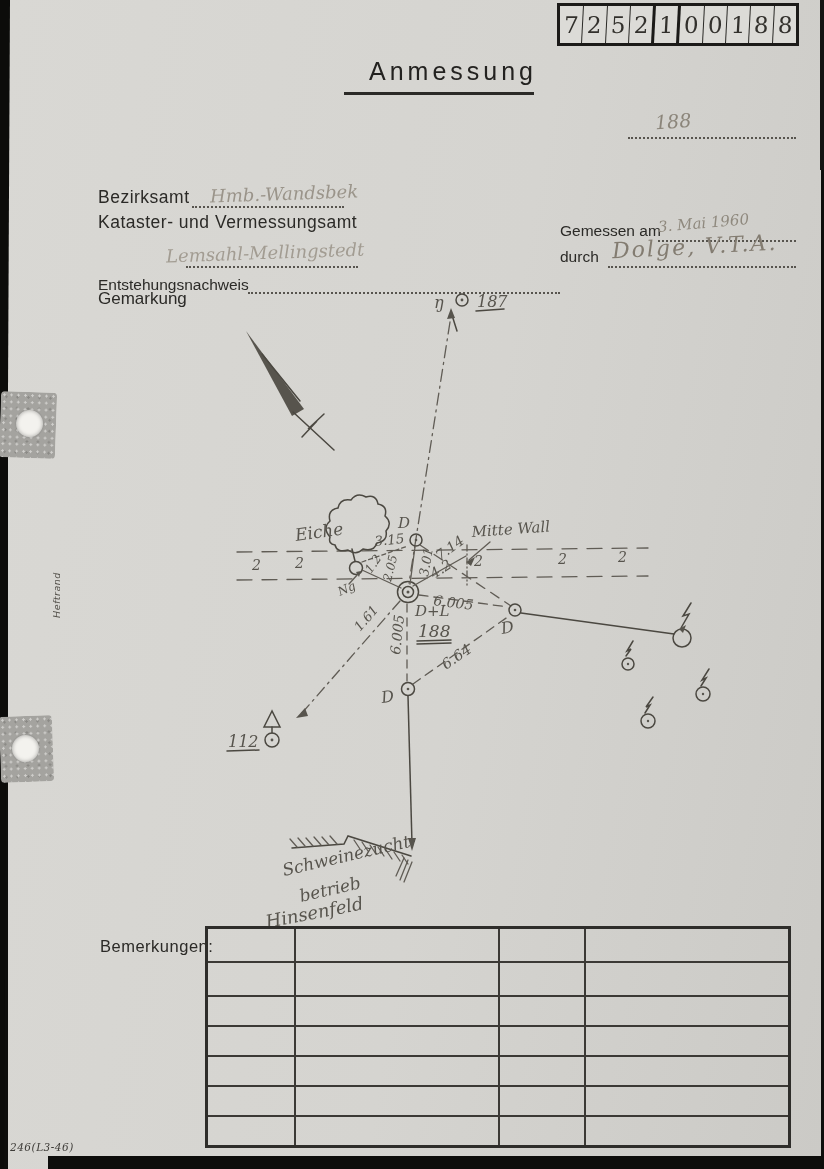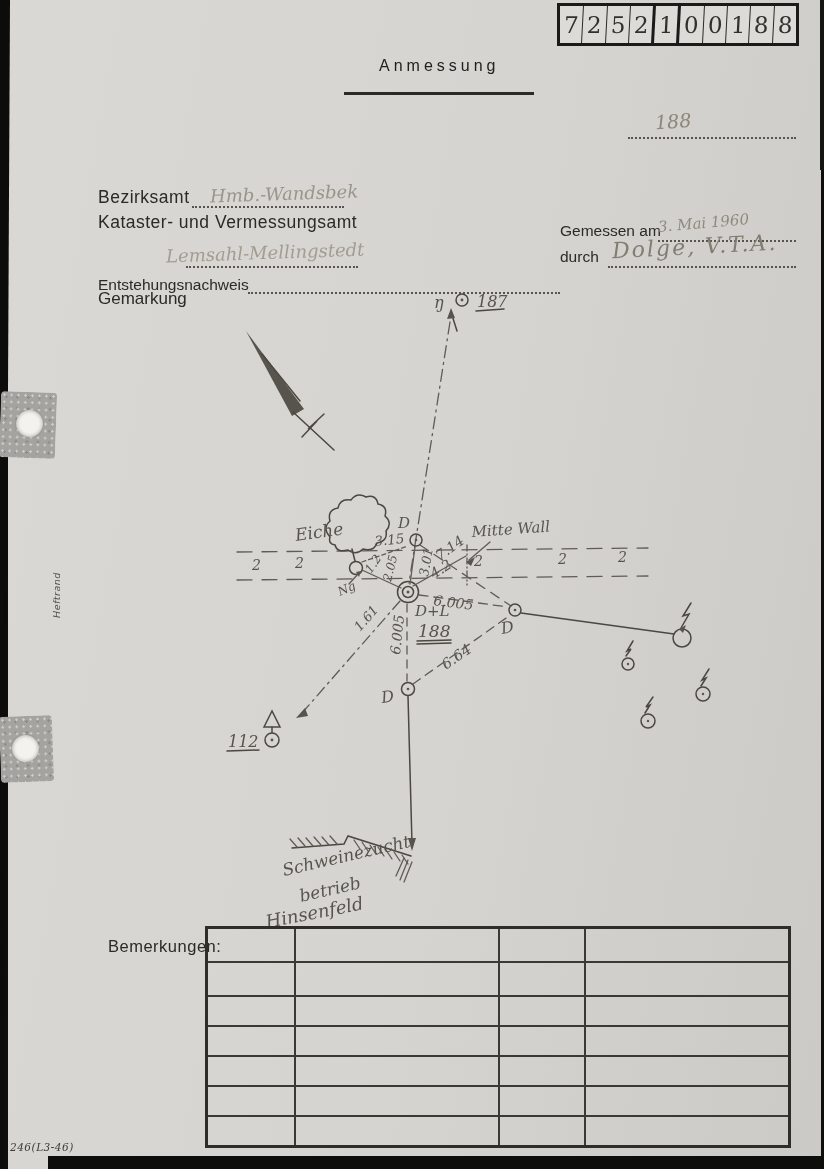--- a/index.html
+++ b/index.html
@@ -37,31 +37,31 @@
           border:3px solid #1b1a18;background:#dcdbd7;display:flex;}
   .idx-cell{flex:1;display:flex;align-items:center;justify-content:center;
             border-left:1.5px solid #2a2926;
             font-family:"DejaVu Serif",serif;font-size:23px;color:#32302c;transform:skewX(-3deg);}
   .idx-cell.first{border-left:none;}
   .idx-cell.group{border-left:3px solid #1b1a18;}
   #ghost{position:absolute;left:700px;top:24px;font-family:"DejaVu Serif",serif;
          font-size:22px;color:#aeaba4;transform:rotate(-4deg);opacity:.85;letter-spacing:6px;}
 
   
-  #title{left:379px;top:57px;font-size:16px;letter-spacing:4px;color:#232220;}
+  #title{left:369px;top:57px;font-size:25px;letter-spacing:4px;color:#232220;}
   #title-rule{position:absolute;left:344px;top:92px;width:190px;height:3px;background:#2b2a27;}
   #lnp-label{left:440px;top:115px;font-size:21px;letter-spacing:.5px;}
 
   
   #heftrand{position:absolute;left:51px;top:552px;height:66px;
             writing-mode:vertical-rl;transform:rotate(180deg);
             font-family:"DejaVu Sans",sans-serif;font-style:italic;font-size:9.5px;color:#54514b;letter-spacing:.5px;}
 
   
-  #remarks-label{left:108px;top:937px;font-size:16.5px;letter-spacing:.5px;}
+  #remarks-label{left:100px;top:937px;font-size:16.5px;letter-spacing:.5px;}
   #rtable{position:absolute;left:205px;top:926px;width:586px;height:222px;
           border:3px solid #2e2d2a;box-sizing:border-box;display:grid;
           grid-template-rows:34px 34px 30px 30px 30px 30px 1fr;}
   .t-row{display:grid;grid-template-columns:88px 204px 86px 1fr;border-bottom:2px solid #3b3935;}
   .t-row:last-child{border-bottom:none;}
   .t-cell{border-right:2px solid #3b3935;}
   .t-cell:last-child{border-right:none;}
 
   #corner-code{left:10px;top:1141px;font-size:10.5px;font-style:italic;color:#3d3b37;
                font-family:"DejaVu Serif",serif;letter-spacing:.5px;}

